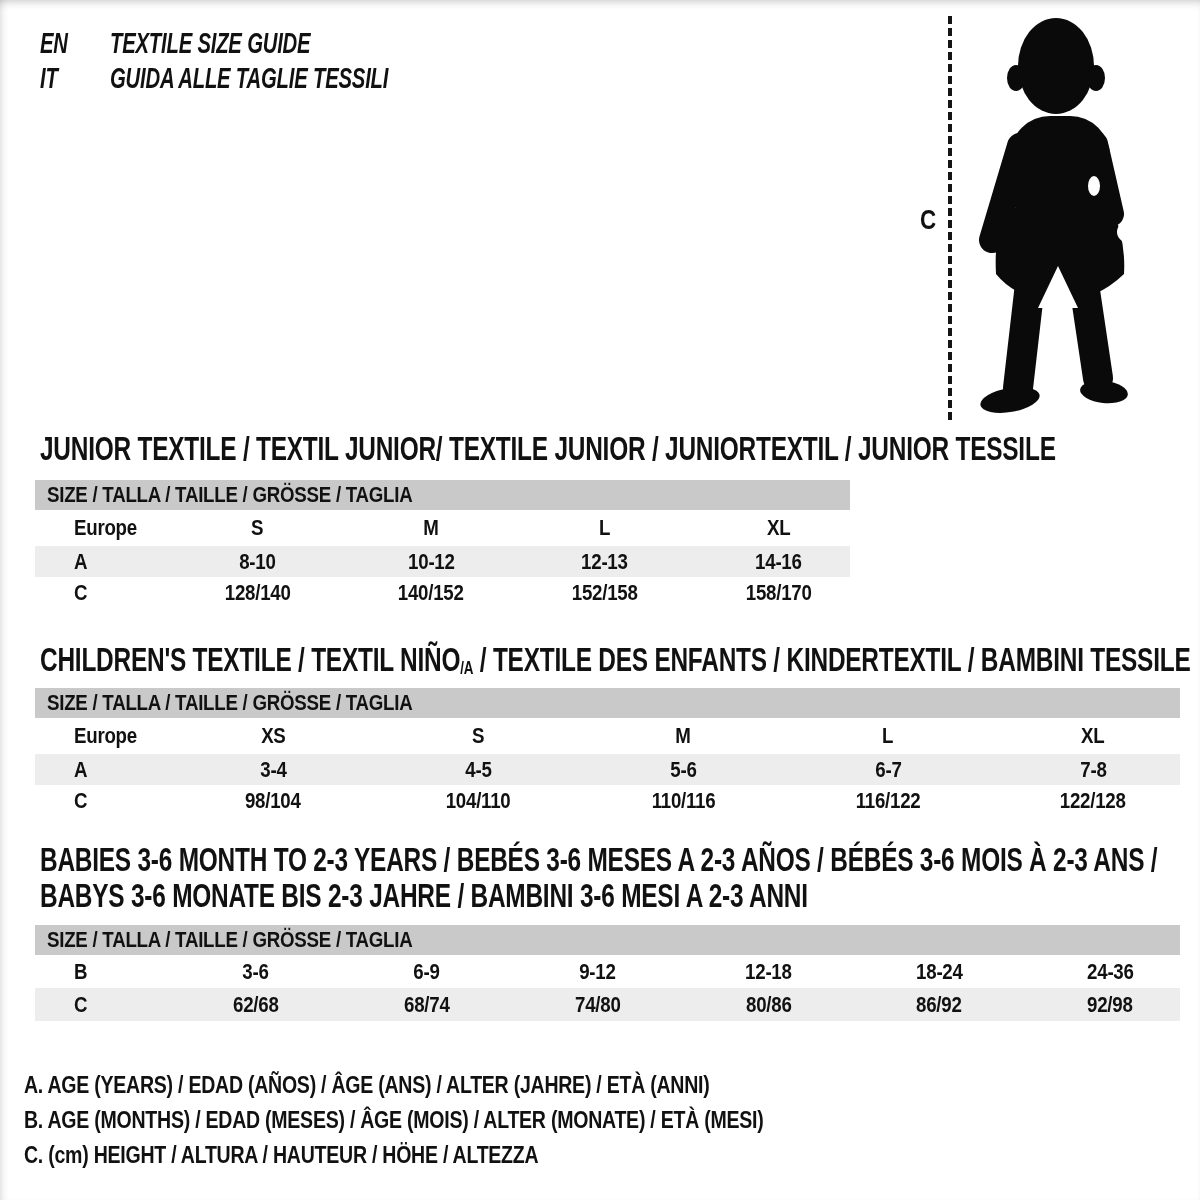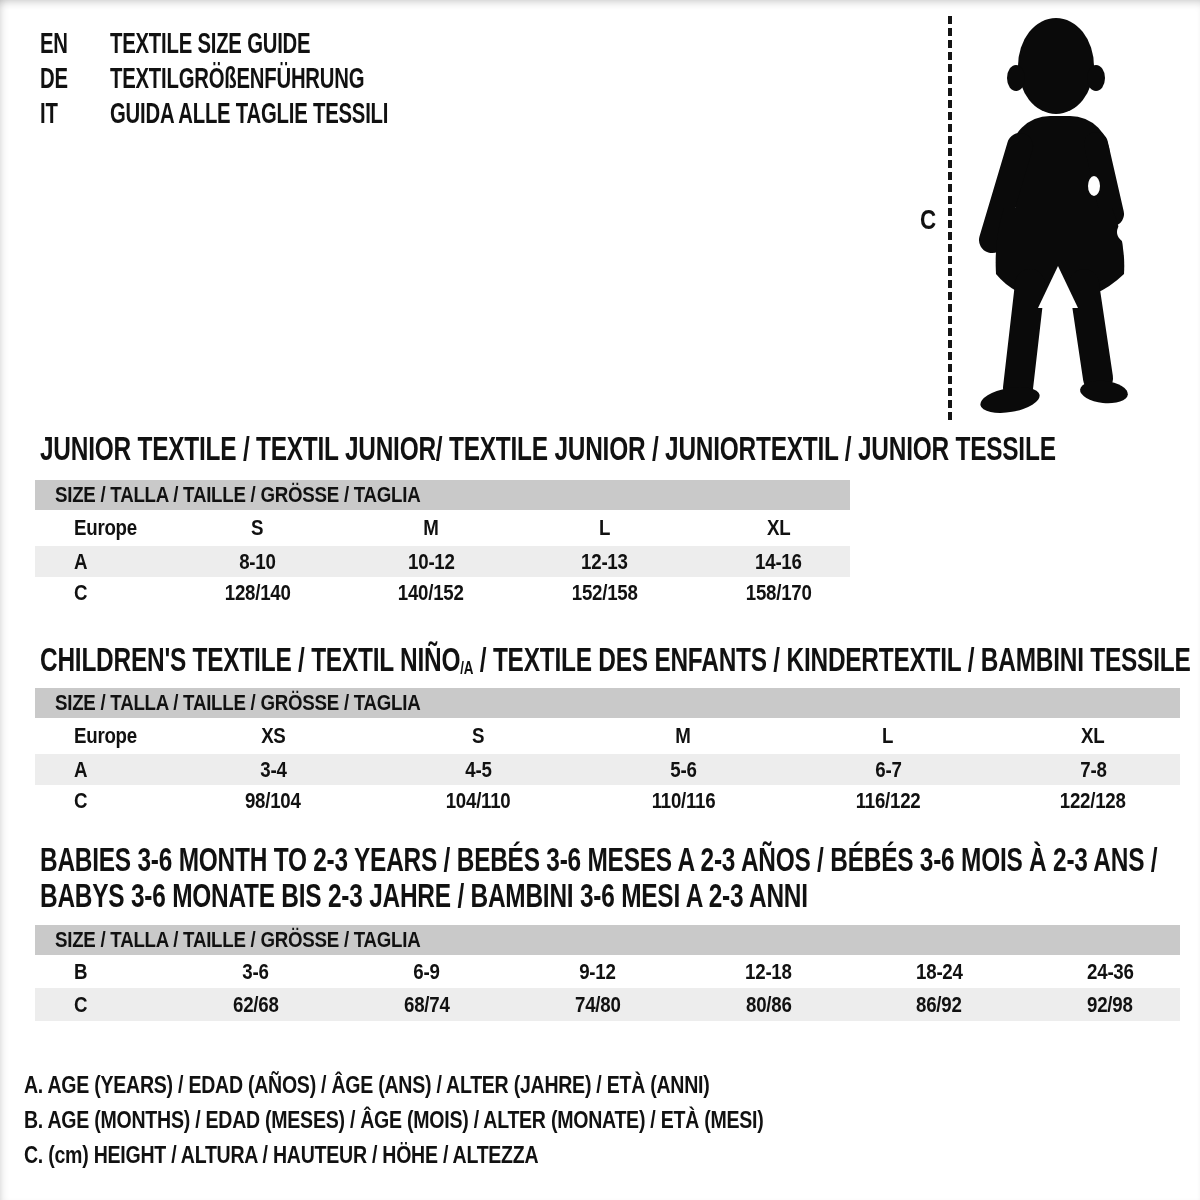--- a/index.html
+++ b/index.html
@@ -26,40 +26,40 @@
     transform:scaleX(var(--sx,0.78));
     transform-origin:0 50%;
     white-space:nowrap;
     letter-spacing:-0.3px;
     font-weight:700;
   }
   .t.ctr{transform-origin:50% 50%;}
   .sub{font-size:0.55em;vertical-align:-0.18em;}
 
   
-  .langs{position:absolute;left:40px;top:26px;--sx:0.70;}
+  .langs{position:absolute;left:40px;top:26px;font-style:italic;--sx:0.70;}
   .lang-row{display:flex;height:35px;align-items:center;font-size:29px;}
   .lang-code{width:70px;}
   
   .figure-wrap{position:absolute;left:920px;top:16px;width:280px;height:404px;}
   .measure-label{position:absolute;left:0;top:188px;font-size:28px;--sx:0.8;}
   .measure-line{position:absolute;left:28px;top:0;height:404px;width:0;border-left:4px dashed #141414;}
   .figure-svg{position:absolute;left:46px;top:0;}
 
   
   .sec-title{position:absolute;left:40px;font-size:33px;--sx:0.74;}
   .babies-title{line-height:36px;}
 
   
   .tbl{position:absolute;left:35px;--sx:0.85;font-size:22px;}
   .tbl .bar{
     background:var(--bar);
     height:30px;
     display:flex;align-items:center;
-    padding-left:20px;
+    padding-left:12px;
   }
   .row{display:grid;align-items:center;}
   .grid4{grid-template-columns:120px repeat(4,1fr);}
   .grid5{grid-template-columns:120px repeat(5,1fr);}
   .grid6{grid-template-columns:120px repeat(6,1fr);}
   .row.euro{height:36px;}
   .row.data{height:31px;}
   .row.alt{background:var(--alt);}
   .cell{display:flex;justify-content:center;margin-left:31px;}
   .cell.lbl{justify-content:flex-start;padding-left:8px;}
@@ -72,24 +72,20 @@
 </style>
 </head>
 <body>
 
 <div class="page">
 
   <div class="langs">
     <div class="lang-row">
       <span class="lang-code"><span class="t">EN</span></span>
       <span class="t">TEXTILE SIZE GUIDE</span>
-    </div>
-    <div class="lang-row">
-      <span class="lang-code"><span class="t">DE</span></span>
-      <span class="t">TEXTILGRÖßENFÜHRUNG</span>
     </div>
     <div class="lang-row">
       <span class="lang-code"><span class="t">IT</span></span>
       <span class="t">GUIDA ALLE TAGLIE TESSILI</span>
     </div>
   </div>
 
   <div class="figure-wrap">
     <span class="measure-label t">C</span>
     <div class="measure-line"></div>

